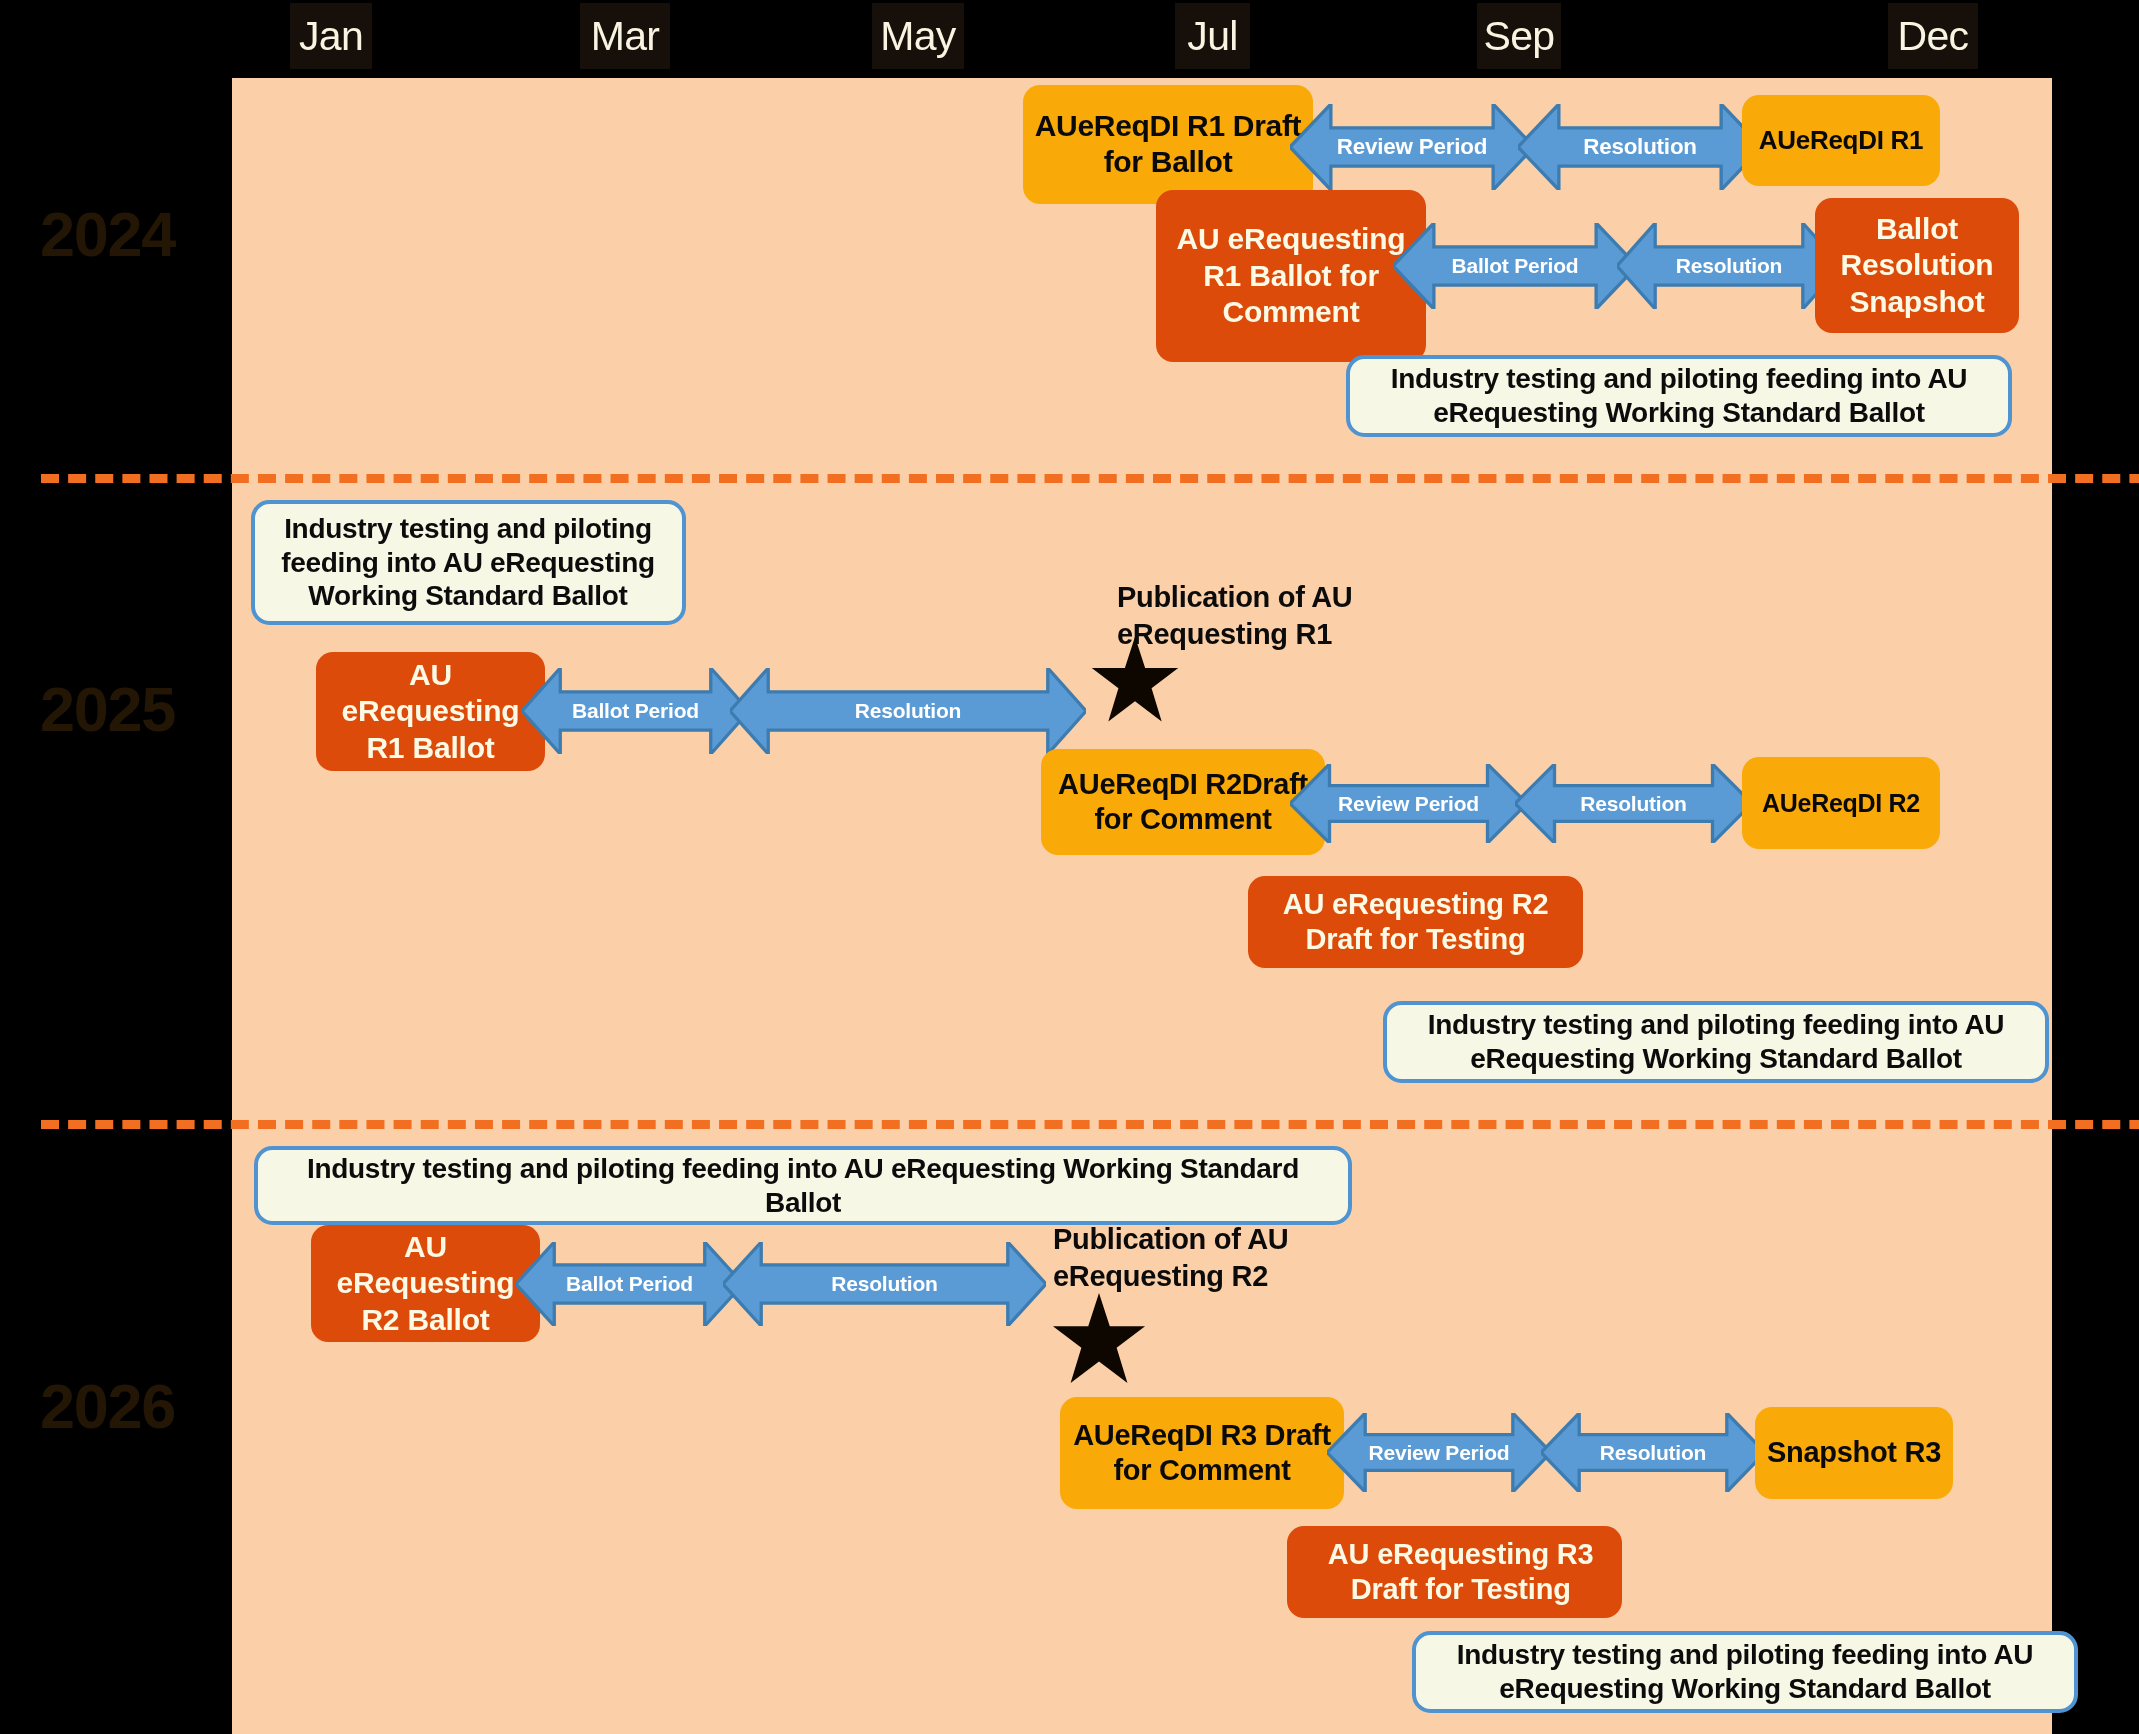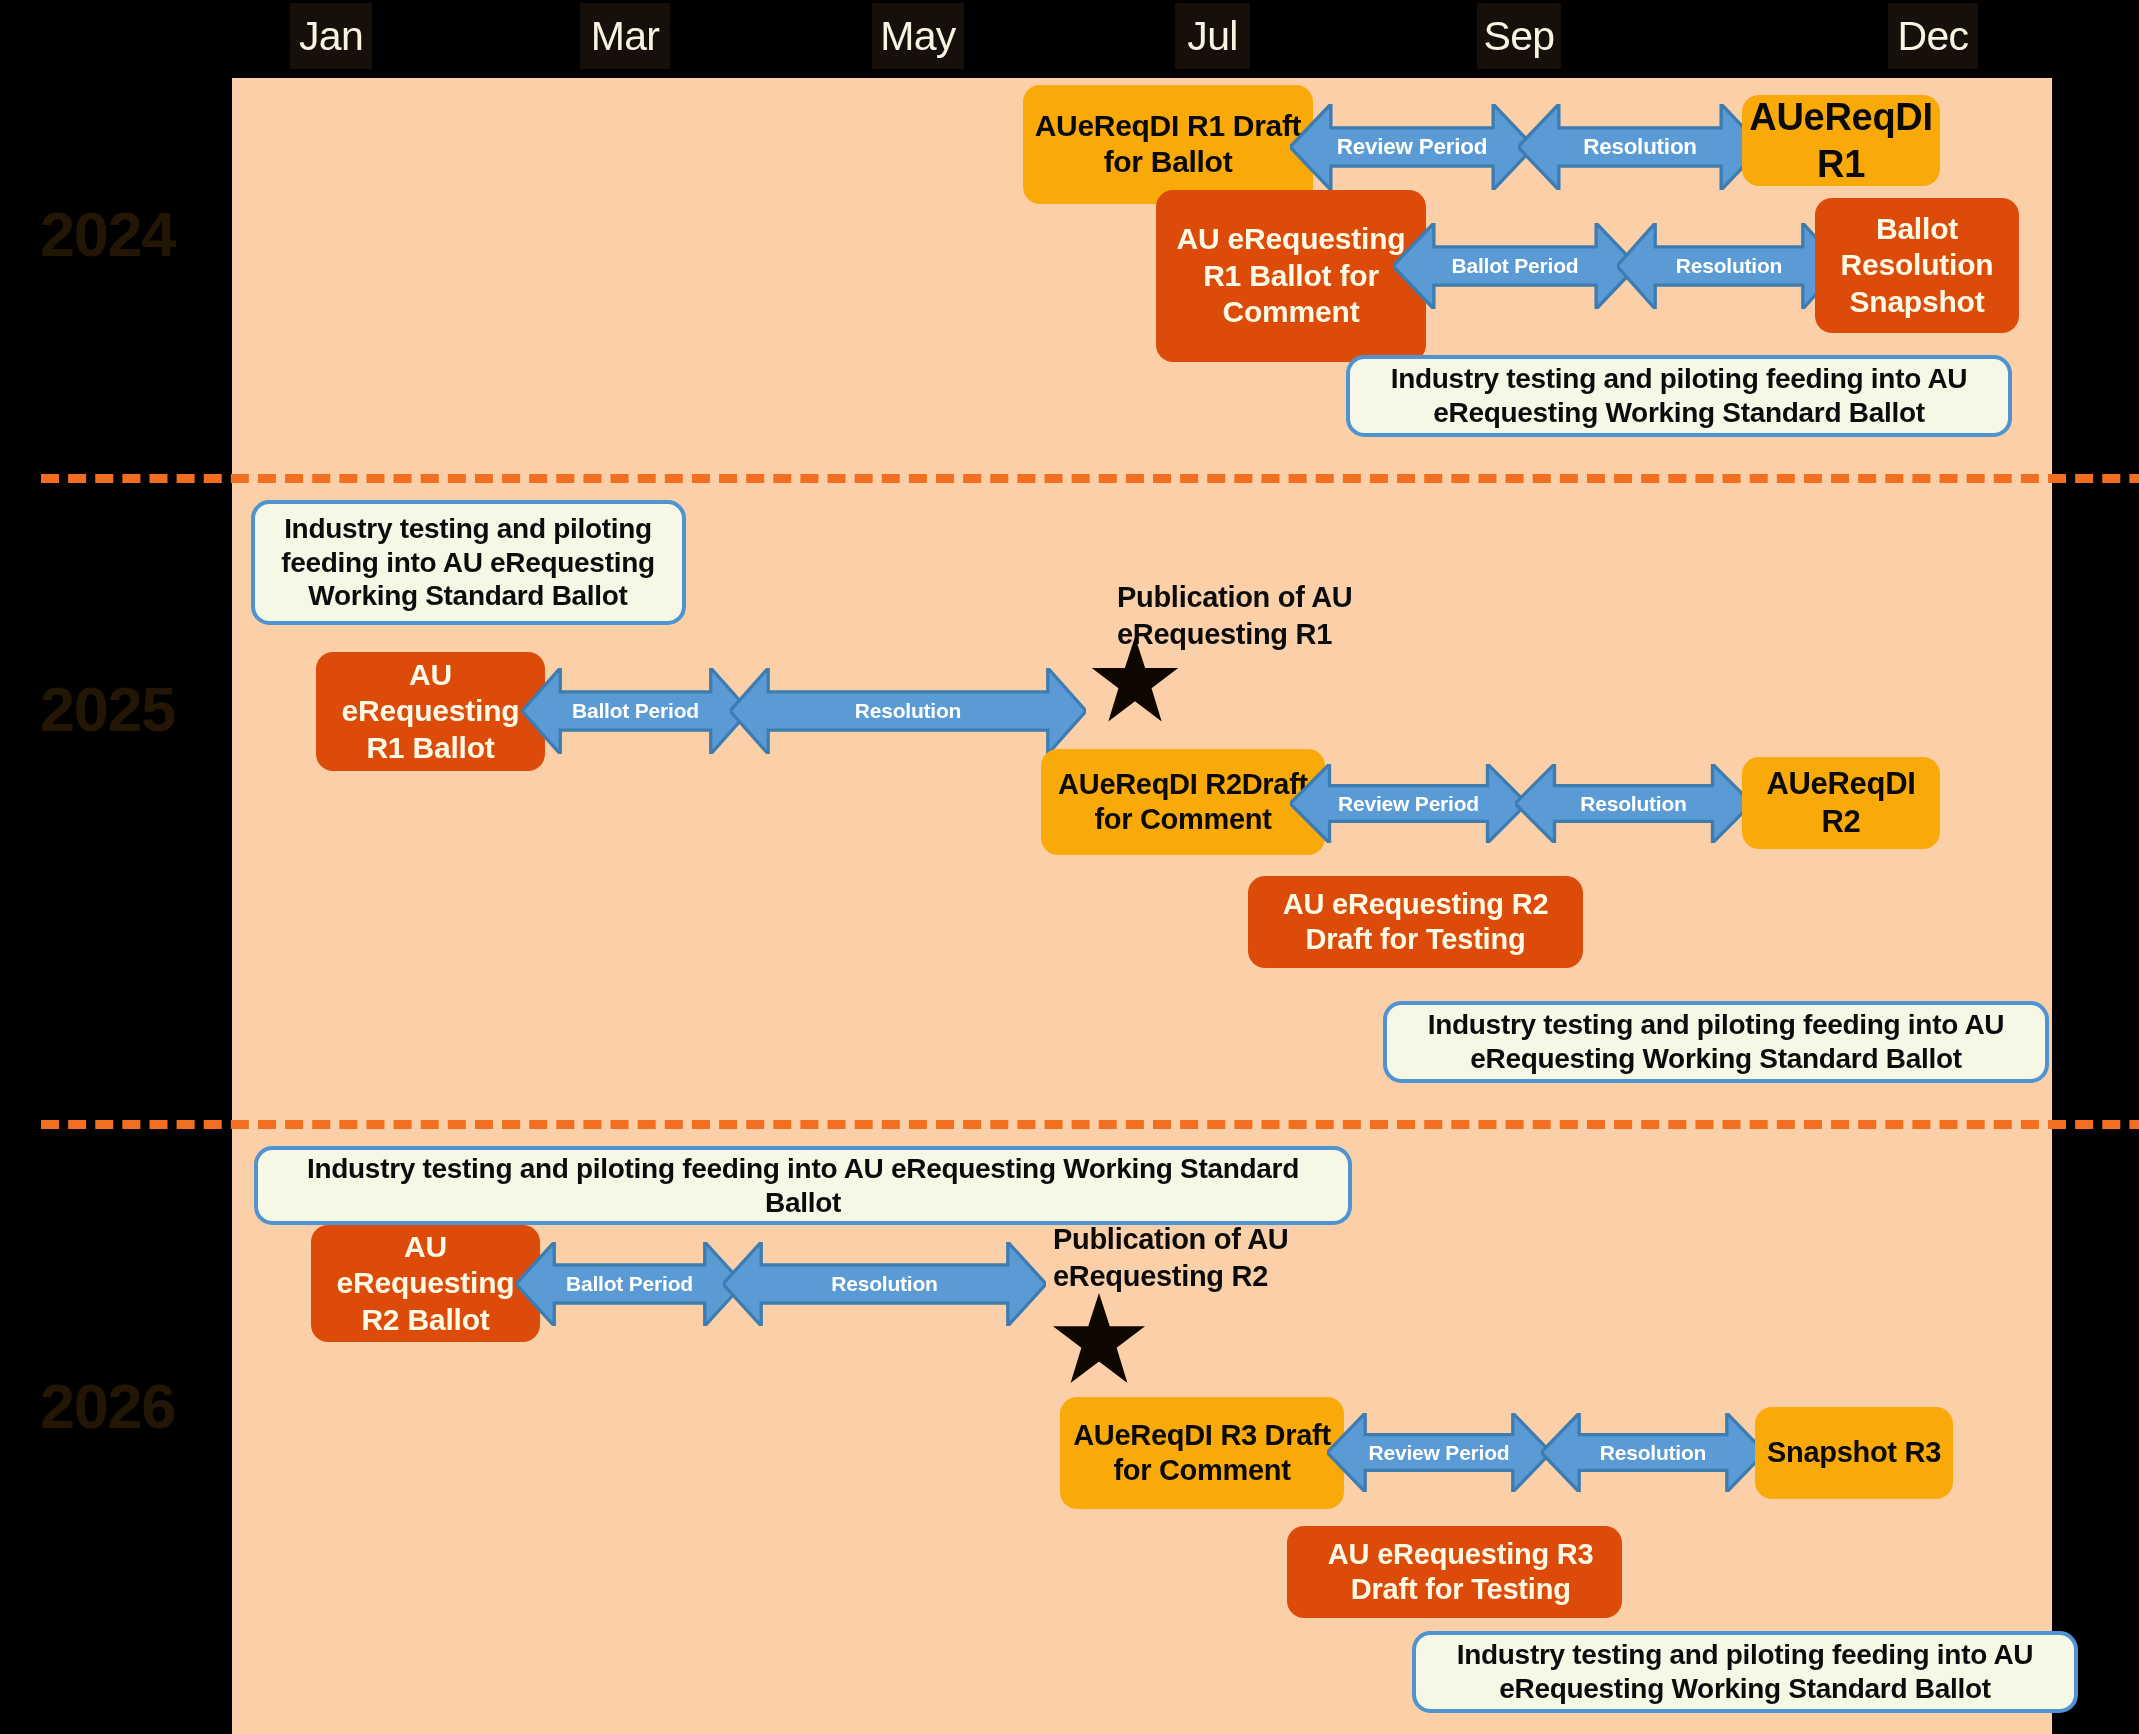--- a/index.html
+++ b/index.html
@@ -106,21 +106,21 @@
     <div class="alabel" style="font-size:22.4px;">Review Period</div>
   </div>
 
   <div class="arrow" style="left:1286px;top:26px;width:244px;height:86px;">
     <svg viewBox="0 0 370 130" preserveAspectRatio="none">
       <polygon points="0,65 62,0 62,36 308,36 308,0 370,65 308,130 308,94 62,94 62,130" fill="#5b9bd5" stroke="#3d7cb0" stroke-width="5"></polygon>
     </svg>
     <div class="alabel" style="font-size:22.4px;">Resolution</div>
   </div>
 
-  <div class="node node-amber" style="left:1510px;top:17px;width:198px;height:91px;font-size:38px;">
+  <div class="node node-amber" style="left:1510px;top:17px;width:198px;height:91px;font-size:26px;">
     <span class="txt">AUeReqDI R1</span>
   </div>
 
   <div class="node node-red narrowfont" style="left:924px;top:112px;width:270px;height:172px;font-size:30px;">
     <span class="txt">AU eRequesting R1 Ballot for Comment</span>
   </div>
 
   <div class="arrow" style="left:1161px;top:145px;width:244px;height:86px;">
     <svg viewBox="0 0 370 130" preserveAspectRatio="none">
       <polygon points="0,65 62,0 62,36 308,36 308,0 370,65 308,130 308,94 62,94 62,130" fill="#5b9bd5" stroke="#3d7cb0" stroke-width="5"></polygon>
@@ -188,21 +188,21 @@
     <div class="alabel" style="font-size:21px;">Review Period</div>
   </div>
 
   <div class="arrow" style="left:1283px;top:686px;width:237px;height:79px;">
     <svg viewBox="0 0 360 120" preserveAspectRatio="none">
       <polygon points="0,60 60,0 60,33 300,33 300,0 360,60 300,120 300,87 60,87 60,120" fill="#5b9bd5" stroke="#3d7cb0" stroke-width="5"></polygon>
     </svg>
     <div class="alabel" style="font-size:21px;">Resolution</div>
   </div>
 
-  <div class="node node-amber" style="left:1510px;top:679px;width:198px;height:92px;font-size:31px;">
+  <div class="node node-amber" style="left:1510px;top:679px;width:198px;height:92px;font-size:25px;">
     <span class="txt">AUeReqDI R2</span>
   </div>
 
   <div class="node node-red" style="left:1016px;top:798px;width:335px;height:92px;font-size:29px;">
     <span class="txt">AU eRequesting R2 Draft for Testing</span>
   </div>
 
   <div class="note" style="left:1151px;top:923px;width:666px;height:82px;font-size:28px;">
     <span class="txt">Industry testing and piloting feeding into AU eRequesting Working Standard Ballot</span>
   </div>

